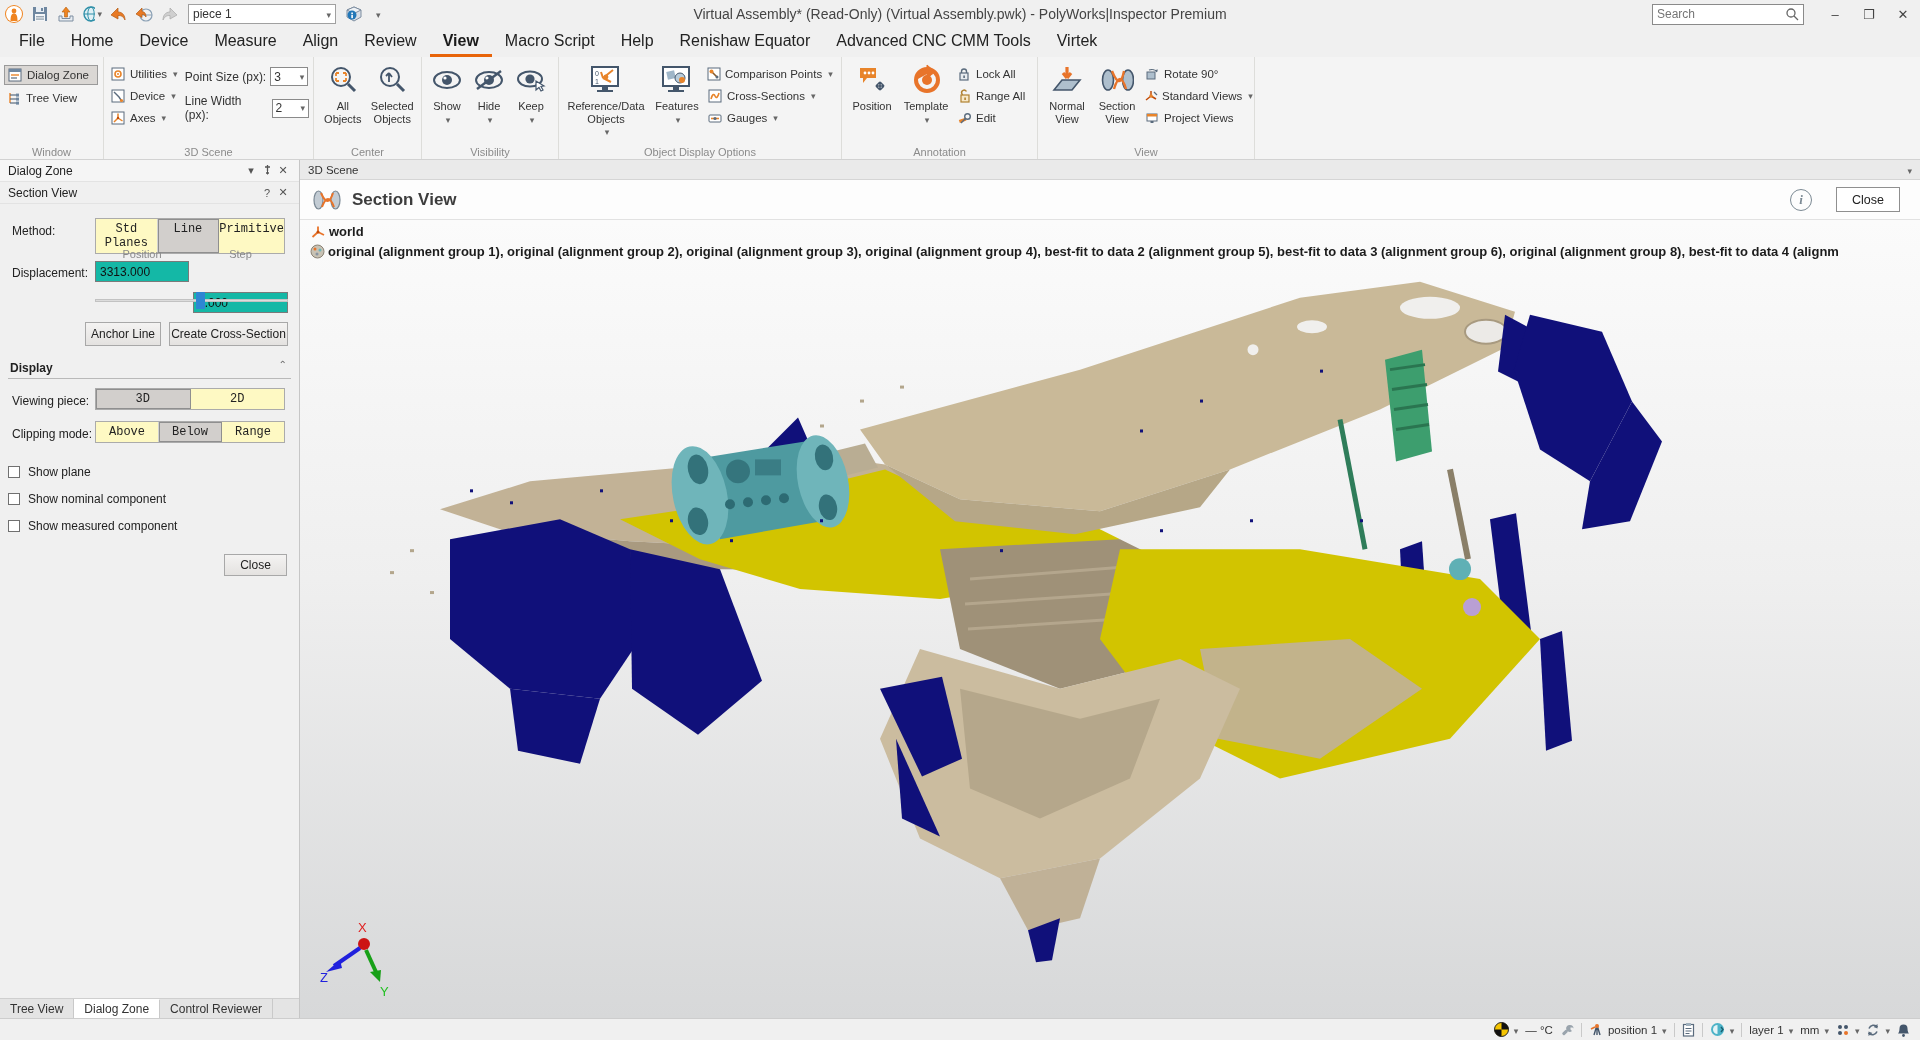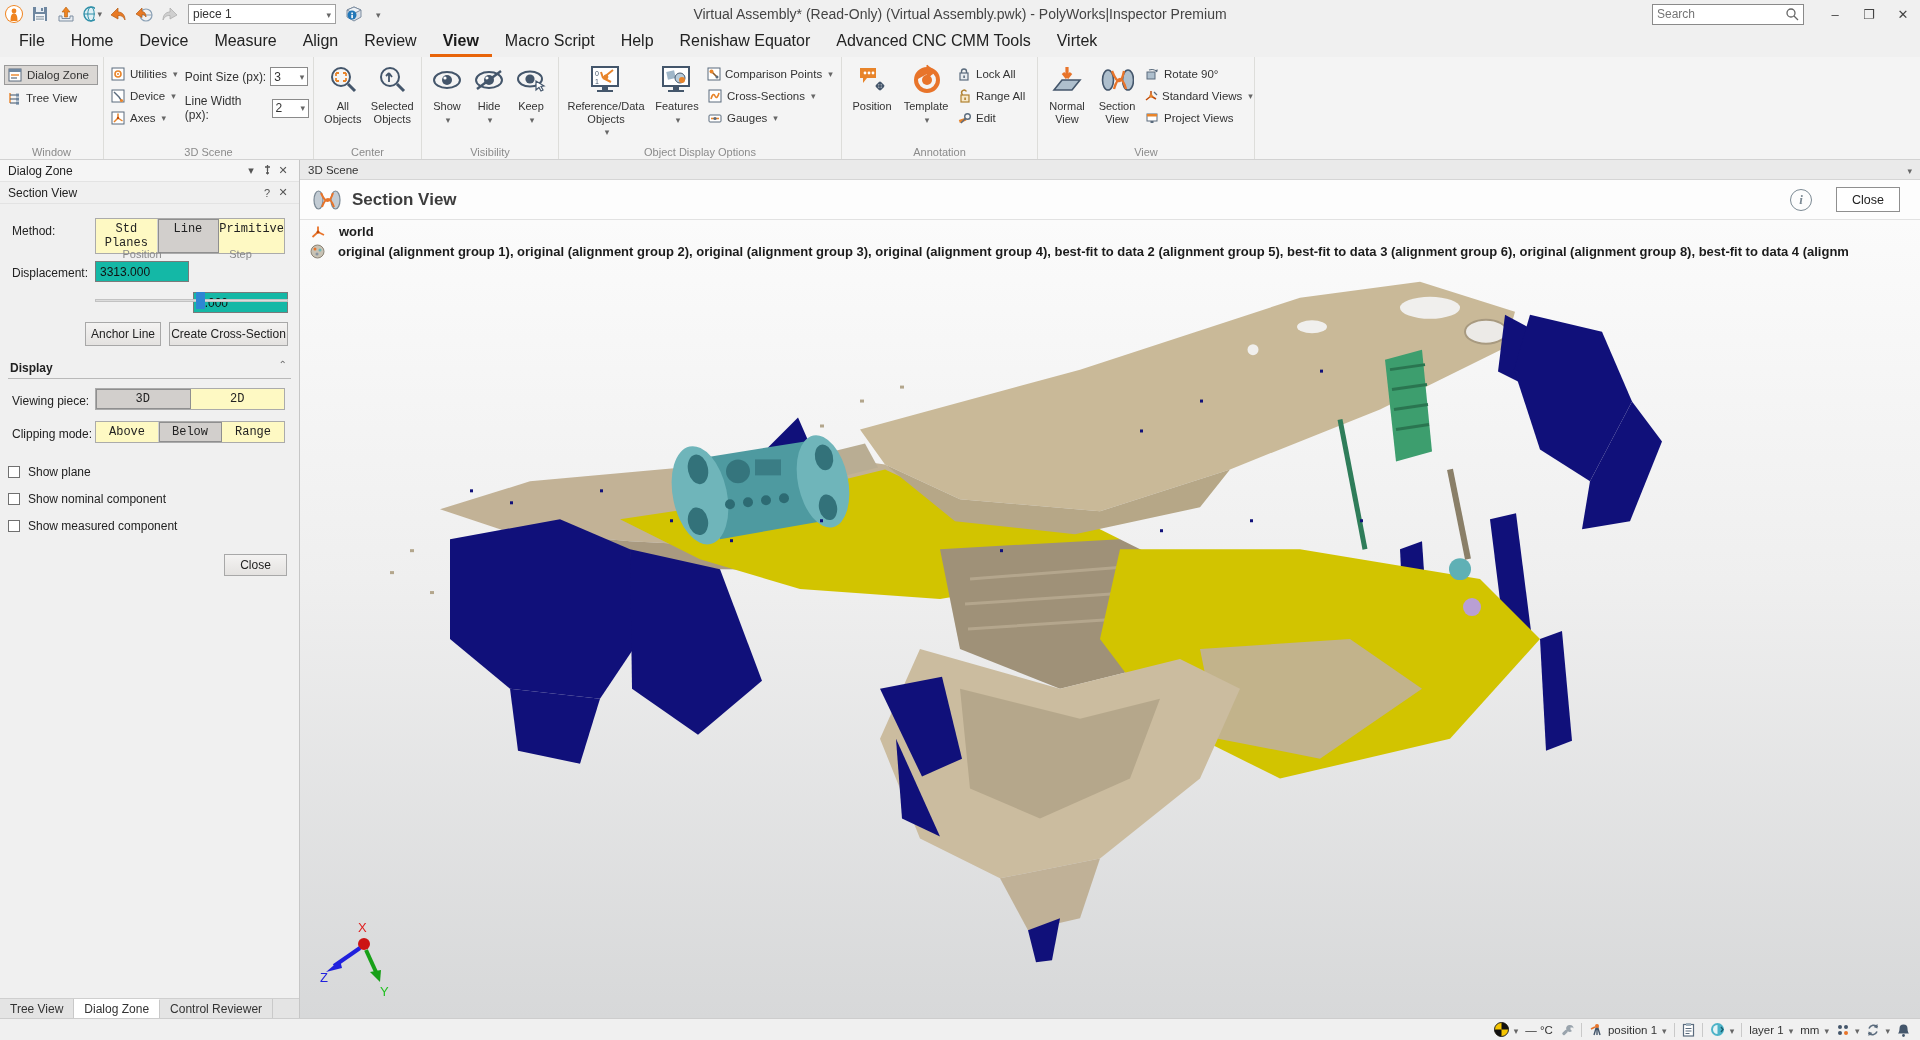--- a/index.html
+++ b/index.html
@@ -62,21 +62,21 @@
   .btab.active { background:#fff; font-weight:400; border-top:1px solid #fff; }
 
   
   .scene { flex:1; display:flex; flex-direction:column; min-width:0; }
   .scene-titlebar { height:20px; background:#eaeaea; border-bottom:1px solid #d5d5d5; display:flex; align-items:center; padding:0 8px; font-size:11.5px; color:#333; }
   .scene-header { height:40px; background:#fdfdfd; border-bottom:1px solid #e2e2e2; display:flex; align-items:center; padding:0 12px; gap:10px; }
   .scene-header .sv-title { font-size:17px; font-weight:700; color:#3d3d3d; }
   .info-circle { width:22px; height:22px; border:1.5px solid #7c8a94; border-radius:50%; color:#7c8a94; display:flex; align-items:center; justify-content:center; font-size:13px; font-family:"Liberation Serif",serif; font-style:italic; font-weight:700; }
   .scene-close { width:64px; height:25px; background:#fff; border:1px solid #8f8f8f; display:flex; align-items:center; justify-content:center; font-size:12.5px; color:#222; margin-left:14px; margin-right:8px; }
   .viewport { flex:1; position:relative; background:linear-gradient(180deg,#fbfbfb 0%, #efefef 45%, #d7d8d9 100%); overflow:hidden; }
-  .legend-row { position:absolute; left:10px; display:flex; align-items:center; gap:13px; font-size:13px; font-weight:700; color:#1c1c1c; white-space:nowrap; overflow:hidden; right:0; }
+  .legend-row { position:absolute; left:10px; display:flex; align-items:center; gap:3px; font-size:13px; font-weight:700; color:#1c1c1c; white-space:nowrap; overflow:hidden; right:0; }
   .model-svg { position:absolute; inset:0; width:100%; height:100%; }
   .triad { position:absolute; left:18px; bottom:18px; width:90px; height:80px; }
 
   
   .statusbar { height:22px; background:#f0f0f0; border-top:1px solid #cdcdcd; display:flex; align-items:center; justify-content:flex-end; gap:7px; padding-right:10px; font-size:11.5px; color:#333; flex:0 0 auto; }
   .sb-sep { width:1px; height:14px; background:#c9c9c9; }
   .sb-item { display:flex; align-items:center; gap:3px; }
 </style>
 </head>
 <body>

